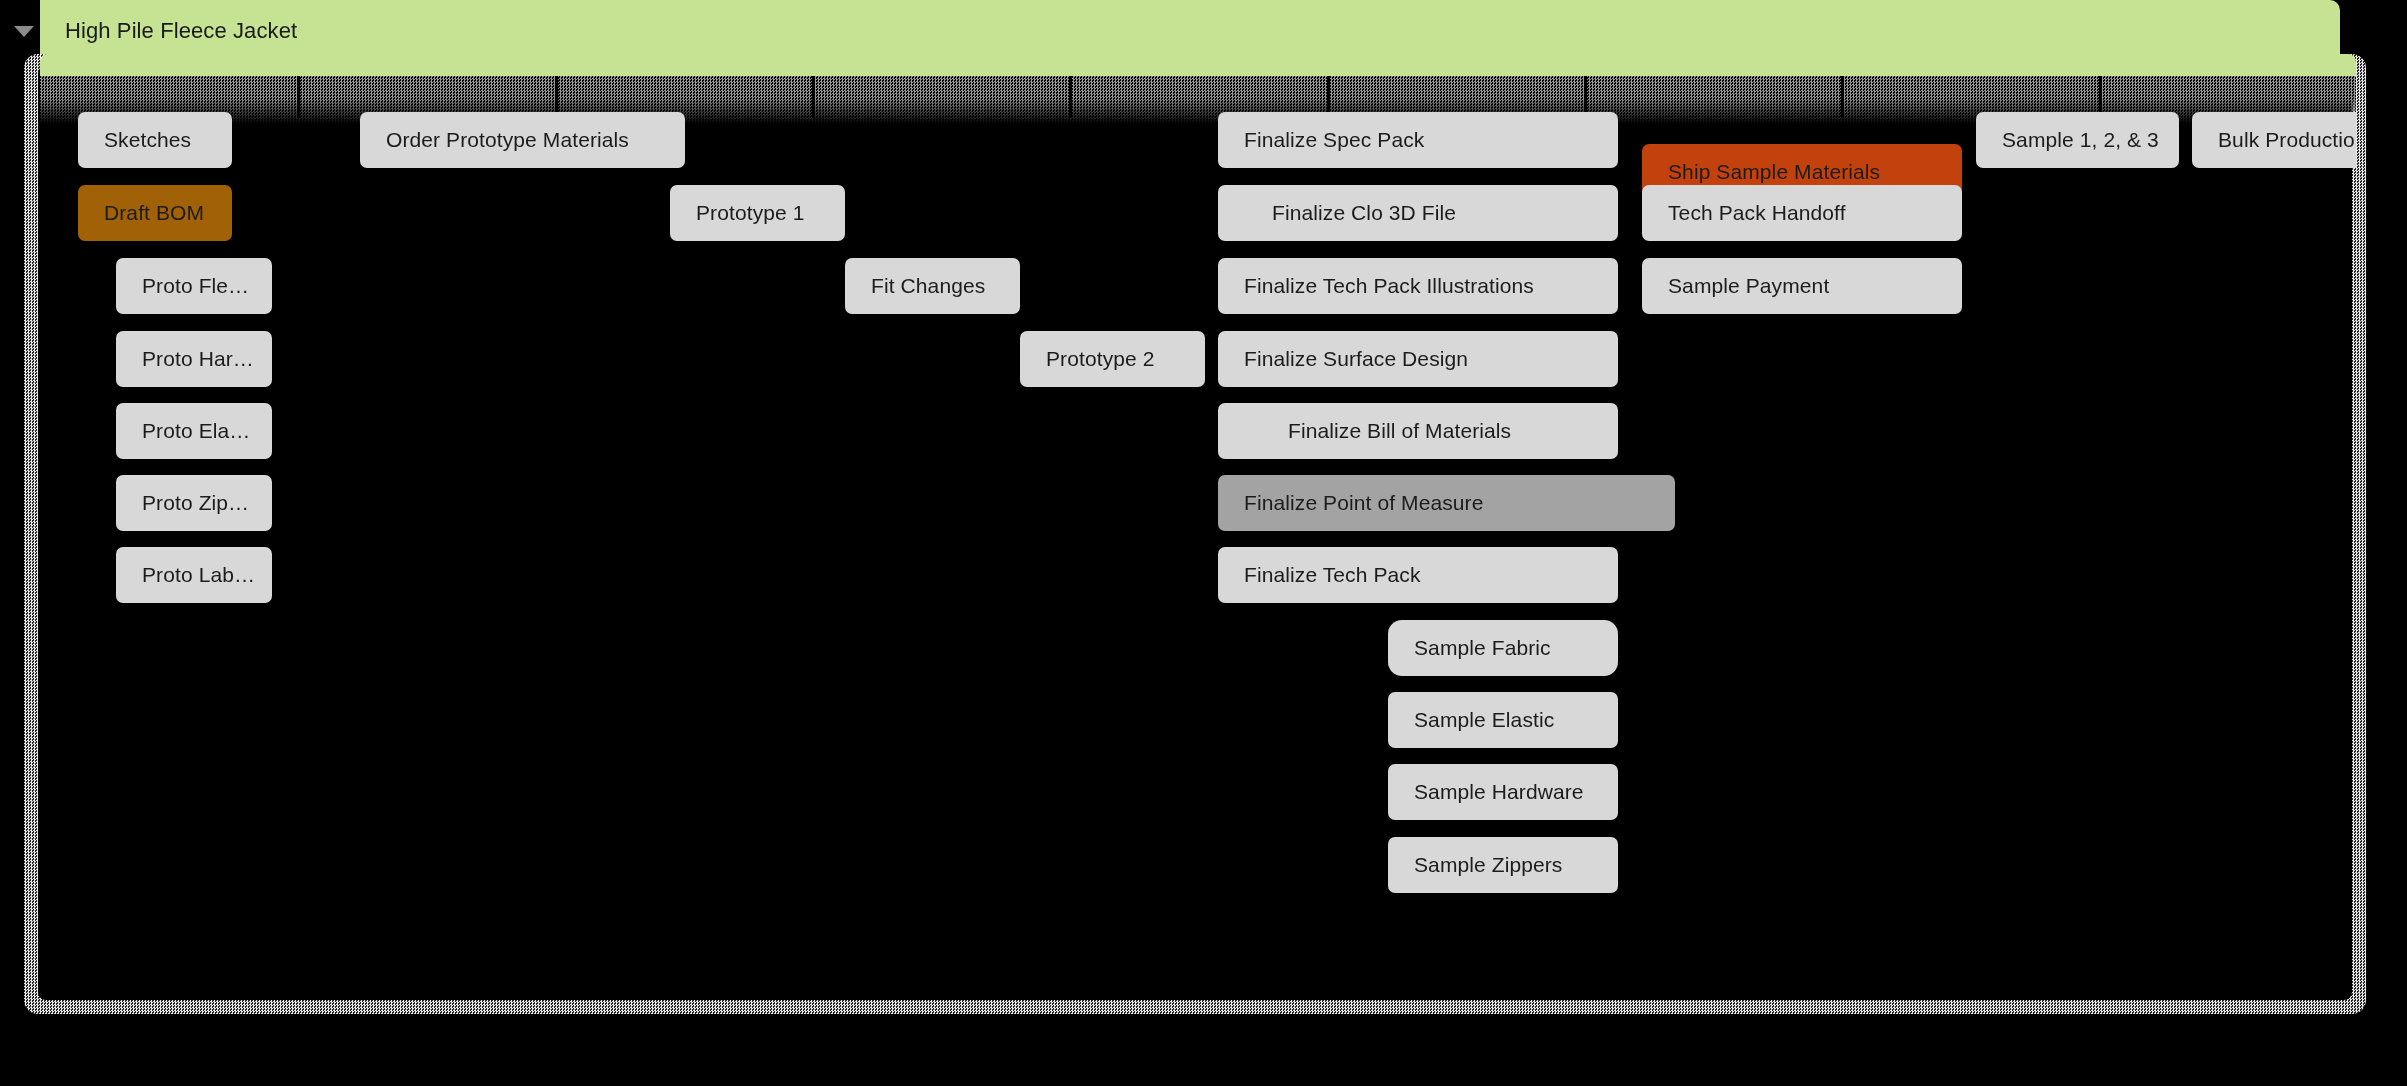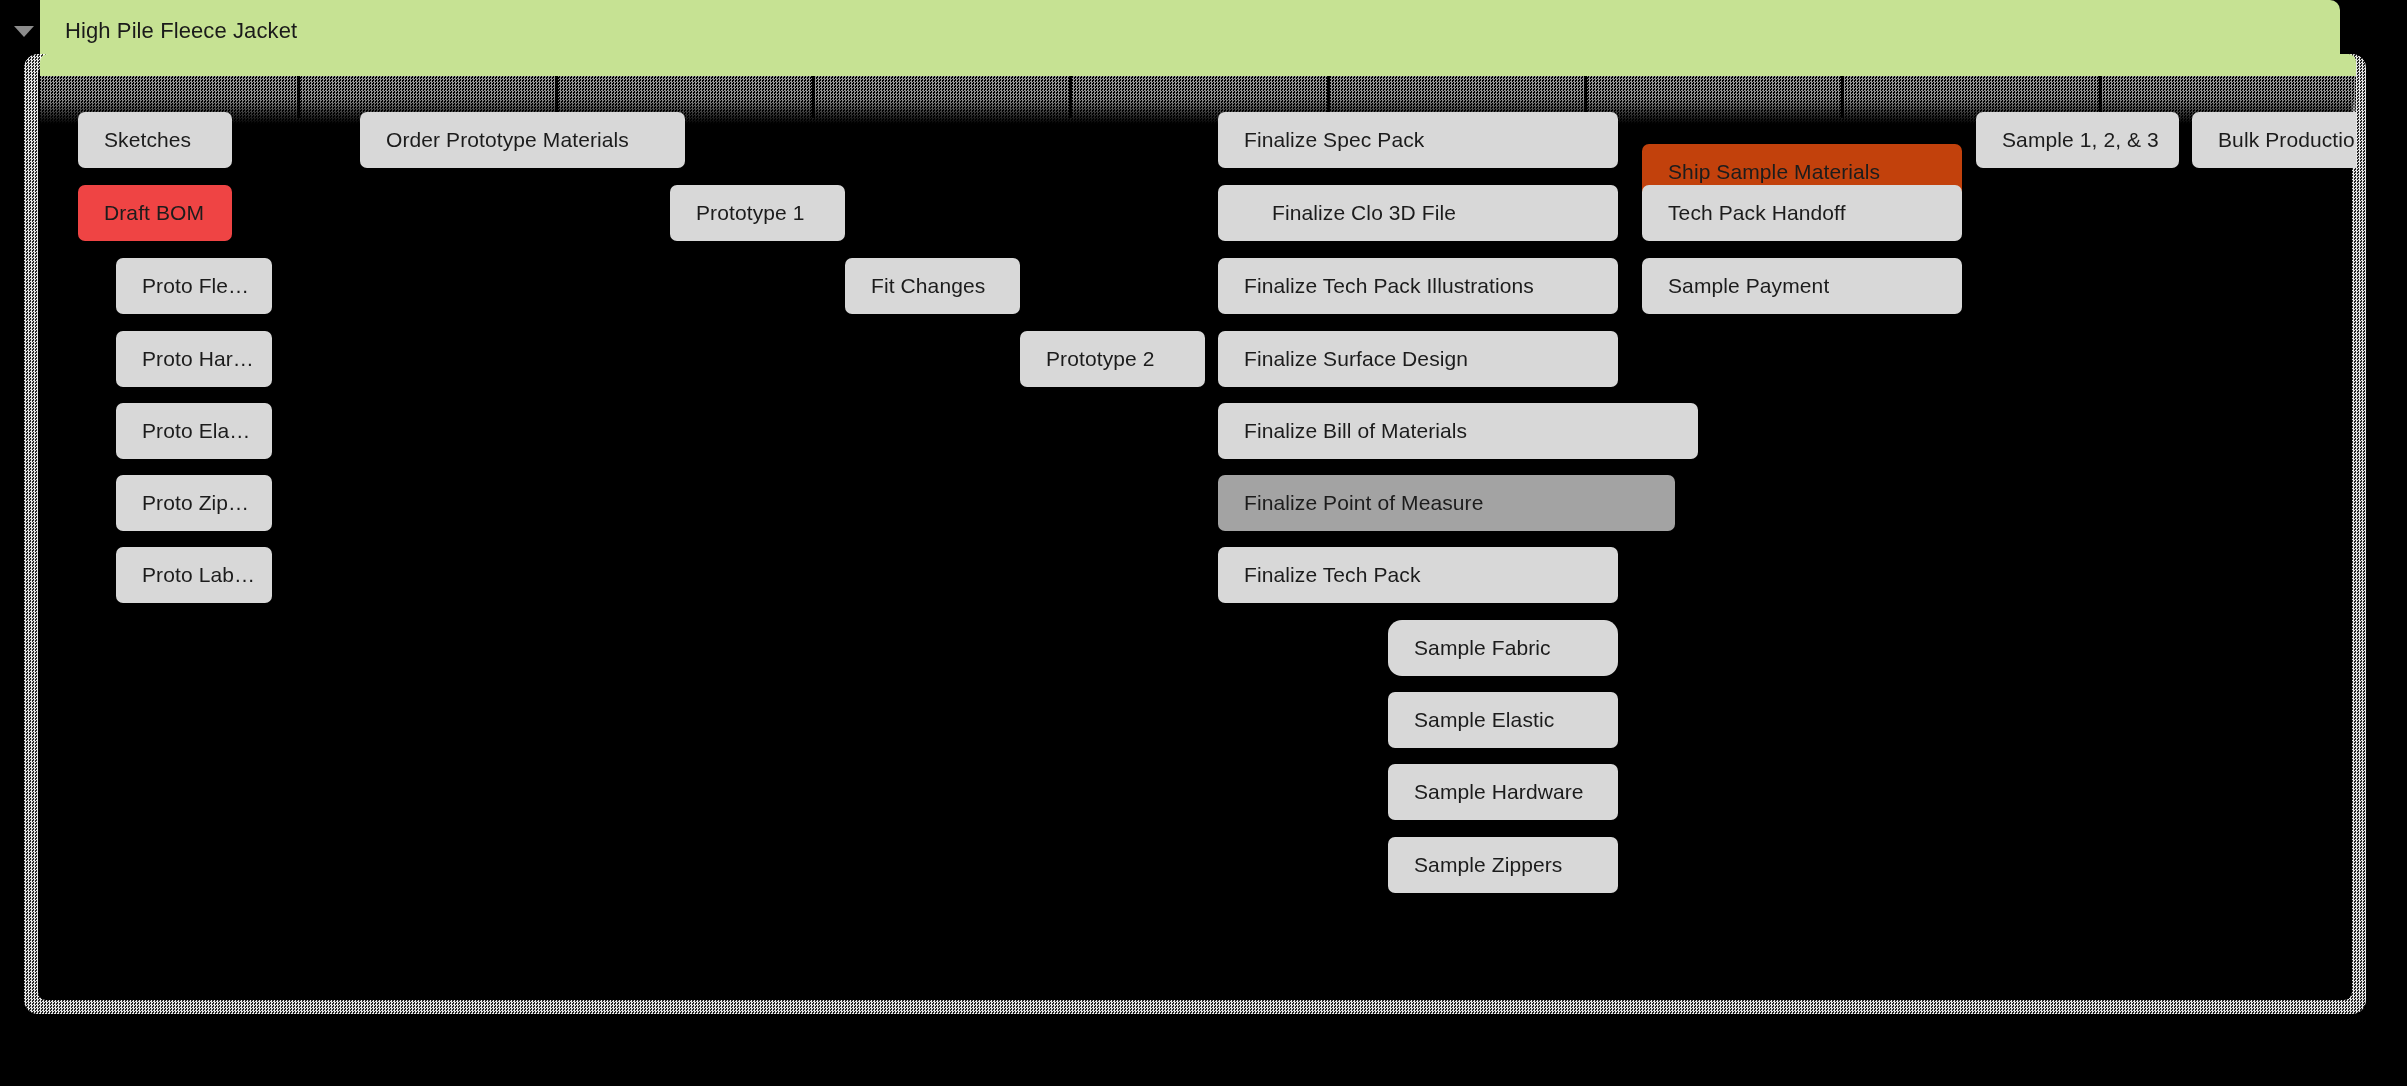--- a/index.html
+++ b/index.html
@@ -201,21 +201,21 @@
       <div class="ruler-tick" style="left: 1287px;"></div>
       <div class="ruler-tick" style="left: 1544px;"></div>
       <div class="ruler-tick" style="left: 1801px;"></div>
       <div class="ruler-tick" style="left: 2059px;"></div>
     </div>
 
   <div id="timeline-canvas">
       <div class="task-card" style="left: 38px; top: 36px; width: 154px; background: rgb(216, 216, 216);">
         <span class="task-label">Sketches</span>
       </div>
-      <div class="task-card" style="left: 38px; top: 109px; width: 154px; background: #ef4444;">
+      <div class="task-card" style="left: 38px; top: 109px; width: 154px; background: #a16207;">
         <span class="task-label">Draft BOM</span>
       </div>
       <div class="task-card" style="left: 76px; top: 182px; width: 156px; background: rgb(216, 216, 216);">
         <span class="task-label">Proto Fleece</span>
       </div>
       <div class="task-card" style="left: 76px; top: 255px; width: 156px; background: rgb(216, 216, 216);">
         <span class="task-label">Proto Hardware</span>
       </div>
       <div class="task-card" style="left: 76px; top: 327px; width: 156px; background: rgb(216, 216, 216);">
         <span class="task-label">Proto Elastic</span>
@@ -243,21 +243,21 @@
       </div>
       <div class="task-card" style="left: 1178px; top: 109px; width: 400px; background: rgb(216, 216, 216); padding-left: 28px;">
         <span class="task-label">Finalize Clo 3D File</span>
       </div>
       <div class="task-card" style="left: 1178px; top: 182px; width: 400px; background: rgb(216, 216, 216);">
         <span class="task-label">Finalize Tech Pack Illustrations</span>
       </div>
       <div class="task-card" style="left: 1178px; top: 255px; width: 400px; background: rgb(216, 216, 216);">
         <span class="task-label">Finalize Surface Design</span>
       </div>
-      <div class="task-card" style="left: 1178px; top: 327px; width: 480px; background: rgb(216, 216, 216);">
+      <div class="task-card" style="left: 1178px; top: 327px; width: 400px; background: rgb(216, 216, 216); padding-left: 44px;">
         <span class="task-label">Finalize Bill of Materials</span>
       </div>
       <div class="task-card" style="left: 1178px; top: 399px; width: 457px; background: #a3a3a3;">
         <span class="task-label">Finalize Point of Measure</span>
       </div>
       <div class="task-card" style="left: 1178px; top: 471px; width: 400px; background: rgb(216, 216, 216);">
         <span class="task-label">Finalize Tech Pack</span>
       </div>
       <div class="task-card" style="left: 1348px; top: 544px; width: 230px; background: rgb(216, 216, 216); border-radius: 14px;">
         <span class="task-label">Sample Fabric</span>

